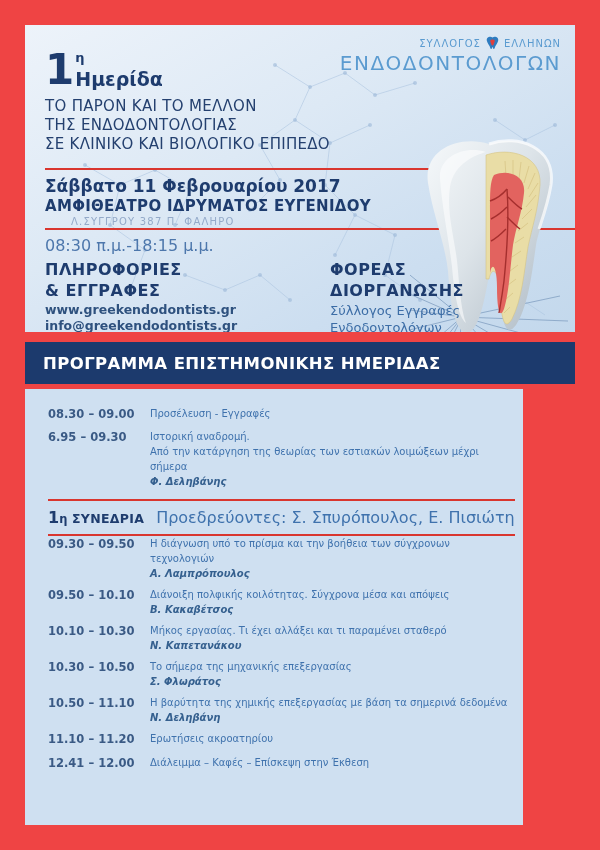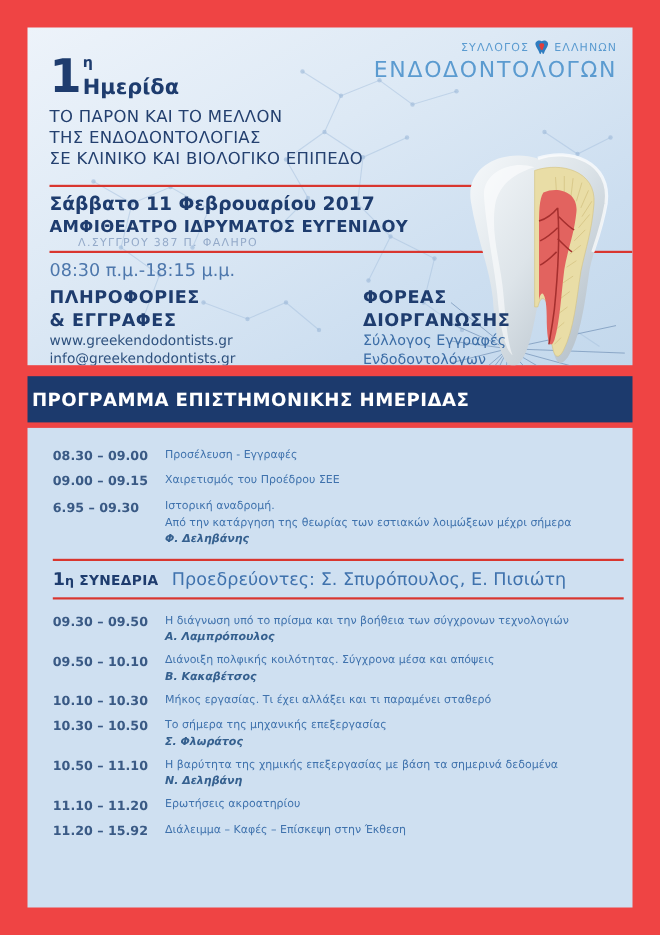--- a/index.html
+++ b/index.html
@@ -29,39 +29,39 @@
 
   .ev-date{position:absolute;left:20px;top:151px;color:#1e3c6e;font-size:17px;font-weight:bold;z-index:3;}
   .ev-venue{position:absolute;left:20px;top:172px;color:#1e3c6e;font-size:15px;font-weight:bold;letter-spacing:0.3px;z-index:3;}
   .ev-address{position:absolute;left:20px;top:191px;color:#94aac9;font-size:10px;letter-spacing:1.2px;z-index:3;margin-left:26px;}
   .ev-hours{position:absolute;left:20px;top:211px;color:#4d77ac;font-size:16px;z-index:3;}
 
   .cols{position:absolute;left:20px;top:235px;z-index:3;}
   .col-info{position:absolute;left:0;top:0;width:270px;}
   .col-org{position:absolute;left:285px;top:0;width:220px;}
   .col-h{color:#1e3c6e;font-size:16px;font-weight:bold;letter-spacing:0.5px;line-height:1.3;}
-  .col-link{color:#2e517e;font-size:12.5px;font-weight:normal;line-height:1.35;}
+  .col-link{color:#2e517e;font-size:12.5px;font-weight:bold;line-height:1.35;}
   .col-val{color:#3c6da6;font-size:13px;line-height:1.35;}
 
   .tooth-big{position:absolute;left:385px;top:106px;z-index:2;}
 
   
   .section-band{position:absolute;left:25px;top:342px;width:550px;height:42px;background:#1c3a6d;
-    display:flex;align-items:center;box-sizing:border-box;padding-left:4px;}
+    display:flex;align-items:center;box-sizing:border-box;padding-left:18px;}
   .section-band .band-text{color:#ffffff;font-size:16.5px;font-weight:bold;letter-spacing:0.4px;}
 
   
-  .program-panel{position:absolute;left:25px;top:389px;width:550px;height:436px;background:#cfe0f1;
+  .program-panel{position:absolute;left:25px;top:389px;width:498px;height:436px;background:#cfe0f1;
     box-sizing:border-box;padding:17px 8px 0 23px;}
   .row{display:flex;margin-bottom:6px;}
   .row .time{width:88px;flex-shrink:0;color:#3a5a85;font-weight:bold;font-size:11.5px;line-height:1.5;}
   .row .body{margin-left:14px;color:#3f72ad;font-size:10px;line-height:1.5;}
   .speaker{color:#35608f;font-weight:bold;font-style:italic;}
   .session{display:flex;align-items:flex-start;border-top:2px solid #d9362f;border-bottom:2px solid #d9362f;
-    padding:7px 0;margin:10px 0 12px 0;}
+    padding:7px 0;margin:10px 0 0 0;}
   .session-label{color:#1e3c6e;font-weight:bold;flex-shrink:0;}
   .s-num{font-size:16px;}
   .s-sup{font-size:11.5px;}
   .s-name{font-size:12.5px;letter-spacing:0.3px;}
   .session-chairs{margin-left:12px;color:#3f72ad;font-size:16px;}
 </style>
 </head>
 <body>
 
 <div class="poster">
@@ -250,26 +250,20 @@
 
   <div class="program-panel">
 
     <div class="row">
       <div class="time">08.30 – 09.00</div>
       <div class="body">
           <div>Προσέλευση - Εγγραφές</div>
         </div>
     </div>
 
-    <div class="row">
-      <div class="time">09.00 – 09.15</div>
-      <div class="body">
-          <div>Χαιρετισμός του Προέδρου ΣΕΕ</div>
-        </div>
-    </div>
 
     <div class="row">
       <div class="time">6.95 – 09.30</div>
       <div class="body">
         <div>Ιστορική αναδρομή.</div>
         <div>Από την κατάργηση της θεωρίας των εστιακών λοιμώξεων μέχρι σήμερα</div>
         <div class="speaker">Φ. Δεληβάνης</div>
       </div>
     </div>
 
@@ -293,20 +287,21 @@
       <div class="body">
         <div>Διάνοιξη πολφικής κοιλότητας. Σύγχρονα μέσα και απόψεις</div>
         <div class="speaker">Β. Κακαβέτσος</div>
       </div>
     </div>
 
     <div class="row">
       <div class="time">10.10 – 10.30</div>
       <div class="body">
         <div>Μήκος εργασίας. Τι έχει αλλάξει και τι παραμένει σταθερό</div>
+        <div class="speaker">Ν. Καπετανάκου</div>
       </div>
     </div>
 
     <div class="row">
       <div class="time">10.30 – 10.50</div>
       <div class="body">
         <div>Το σήμερα της μηχανικής επεξεργασίας</div>
         <div class="speaker">Σ. Φλωράτος</div>
       </div>
     </div>
@@ -320,20 +315,20 @@
     </div>
 
     <div class="row">
       <div class="time">11.10 – 11.20</div>
       <div class="body">
           <div>Ερωτήσεις ακροατηρίου</div>
         </div>
     </div>
 
     <div class="row">
-      <div class="time">11.20 – 15.92</div>
+      <div class="time">12.41 – 12.00</div>
       <div class="body">
           <div>Διάλειμμα – Καφές – Επίσκεψη στην Έκθεση</div>
         </div>
     </div>
 
   </div>
 </div>
 
 </body></html>

